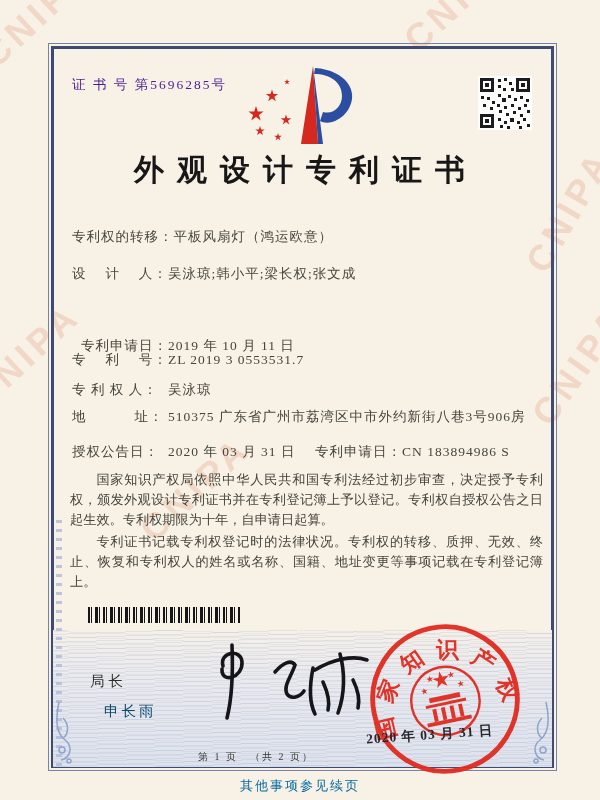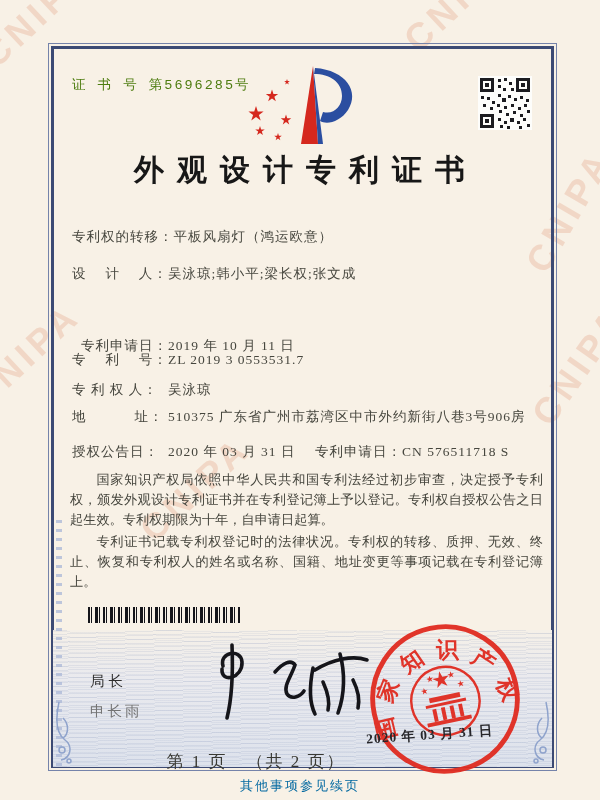--- a/index.html
+++ b/index.html
@@ -15,21 +15,21 @@
     transform:rotate(-43deg); user-select:none; white-space:nowrap;
   }
   .frame{
     position:absolute; left:48px; top:43px; width:507px; height:726px;
     border:1px solid #7583aa;
   }
   .frame-inner{
     position:absolute; inset:2px; border:3px solid #3c4a74;
   }
   .cert-no{
-    position:absolute; left:72px; top:76px; font-size:13.5px; letter-spacing:2px; color:#4d7c0f;font-family:Liberation Mono, monospace;
+    position:absolute; left:72px; top:76px; font-size:13.5px; letter-spacing:2px; color:#4c1d95;
   }
   .logo{ position:absolute; left:243px; top:62px; }
   .qr{ position:absolute; left:478px; top:76px; width:54px; height:54px; }
   .title{
     position:absolute; left:0; top:150px; width:599px; text-align:center;
     font-size:30px; font-weight:bold; letter-spacing:13px; text-indent:13px; color:#171717;
   }
   .fields{ position:absolute; left:72px; top:0; width:470px; }
   .f-row{ position:absolute; left:0; white-space:nowrap; font-size:13.5px; letter-spacing:1px; color:#46463e;}
   .f-label{ display:inline-block; min-width:96px; }
@@ -52,28 +52,28 @@
     background:
       repeating-linear-gradient(178deg, rgba(110,130,175,0.13) 0 1px, rgba(255,255,255,0) 1px 4px),
       repeating-linear-gradient(2deg, rgba(110,130,175,0.09) 0 1px, rgba(255,255,255,0) 1px 5px),
       linear-gradient(180deg, #f5f0e8 0%, #eaeaee 35%, #dde2ec 100%);
   }
   .border-ornament{
     position:absolute; left:56px; top:520px; width:6px; height:246px; opacity:.8;
     background:repeating-linear-gradient(180deg,#aebad8 0 3px, transparent 3px 9px);
   }
   .official-title{ position:absolute; left:90px; top:672px; font-size:14.5px; letter-spacing:4px; color:#2e2e2e;}
-  .official-name{ position:absolute; left:90px; top:702px; font-size:14.5px; letter-spacing:3px; color:#737373;}
+  .official-name{ position:absolute; left:104px; top:702px; font-size:14.5px; letter-spacing:3px; color:#0c4a6e;}
   .signature{ position:absolute; left:195px; top:642px; }
   .seal{ position:absolute; left:362px; top:616px; width:166px; height:166px; transform:rotate(-12deg); opacity:.95;}
   .seal-date{
     position:absolute; left:366px; top:726px; font-size:13.5px; letter-spacing:1px;
     color:#26262a; transform:rotate(-4deg); white-space:nowrap; font-weight:bold;
   }
-  .page-info{ position:absolute; left:0; top:750px; width:512px; text-align:center; font-size:17px; letter-spacing:2px; color:#3a3a34;}
+  .page-info{ position:absolute; left:0; top:750px; width:512px; text-align:center; font-size:10px; letter-spacing:2px; color:#3a3a34;}
   .cont-note{ position:absolute; left:0; top:777px; width:600px; text-align:center; font-size:13px; letter-spacing:2px; color:#0369a1;}
   .flourish{ position:absolute; }
 </style>
 </head>
 <body>
 
 <div class="page">
 
   <div class="wm" style="left:-30px; top:-6px;">CNIPA</div>
   <div class="wm" style="left:392px; top:-22px;">CNIPA</div>
@@ -190,21 +190,21 @@
     </div>
     <div class="f-row" style="top:381px;">
       <span class="f-label">专 利 权 人：</span><span>吴泳琼</span>
     </div>
     <div class="f-row" style="top:408px;">
       <span class="f-label">地　　　 址：</span><span>510375 广东省广州市荔湾区中市外约新街八巷3号906房</span>
     </div>
     <div class="f-row" style="top:443px; width:470px;">
       <span class="f-label">授权公告日：</span><span>2020 年 03 月 31 日</span>
       <span class="f-row2">
-        <span>专利申请日：</span><span>CN 576511718 S</span>
+        <span>专利申请日：</span><span>CN 183894986 S</span>
       </span>
     </div>
   </div>
 
   <div class="paras">
     <p>国家知识产权局依照中华人民共和国专利法经过初步审查，决定授予专利权，颁发外观设计专利证书并在专利登记簿上予以登记。专利权自授权公告之日起生效。专利权期限为十年，自申请日起算。</p>
     <p>专利证书记载专利权登记时的法律状况。专利权的转移、质押、无效、终止、恢复和专利权人的姓名或名称、国籍、地址变更等事项记载在专利登记簿上。</p>
   </div>
 
   <div class="barcode"></div>

